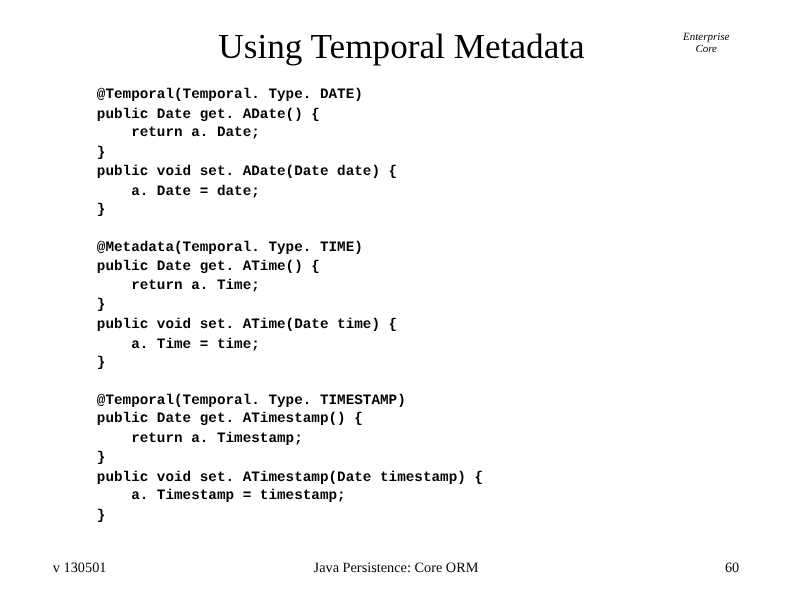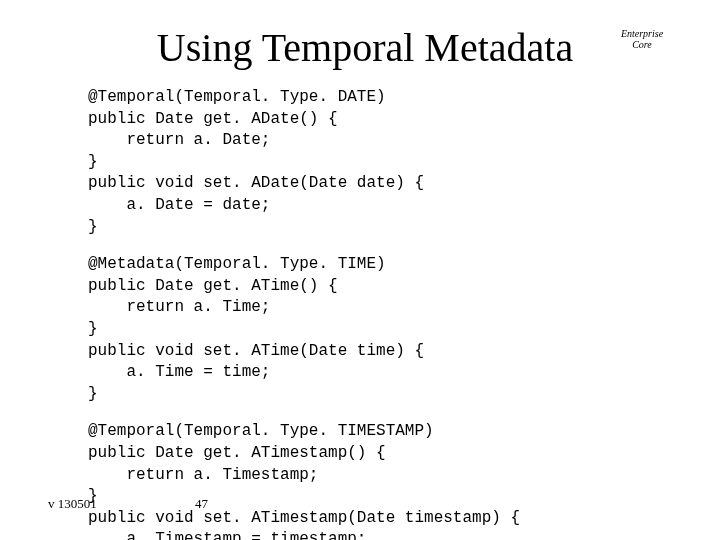--- a/index.html
+++ b/index.html
@@ -18,48 +18,48 @@
     height: 100%;
     padding: 24px 48px 20px 48px;
   }
   .header-row {
     display: flex;
     align-items: flex-start;
     justify-content: space-between;
     margin-bottom: 16px;
   }
   .title {
-    font-size: 40px;
+    font-size: 32px;
     font-weight: normal;
     text-align: center;
     flex: 1;
     margin-left: 70px;
   }
   .corner {
     font-size: 10px;
     text-align: center;
     line-height: 1.1;
     width: 60px;
     margin-top: 4px;
     font-style: italic;
   }
   .code-blocks {
     margin-left: 40px;
   }
   .code {
     font-family: "Courier New", Courier, monospace;
-    font-size: 16px;
-    font-weight: normal;
+    font-size: 13px;
+    font-weight: bold;
     white-space: pre;
     line-height: 1.35;
     margin-bottom: 16px;
   }
   .footer {
     position: absolute;
-    bottom: 28px;
+    bottom: 16px;
     left: 0;
     width: 100%;
     padding: 0 48px;
     display: flex;
     align-items: flex-end;
     font-size: 13px;
     font-family: "Times New Roman", Times, serif;
   }
   .ver { width: 80px; }
   .footer-center {
@@ -100,16 +100,17 @@
 public Date get. ATimestamp() {
     return a. Timestamp;
 }
 public void set. ATimestamp(Date timestamp) {
     a. Timestamp = timestamp;
 }</div>
   </div>
 
   <div class="footer">
     <div class="ver">v 130501</div>
-    <div class="pagenum">47</div>
+    <div class="footer-center">Java Persistence: Core ORM</div>
+    <div class="pagenum">60</div>
   </div>
 
 </div>
 
 </body></html>

